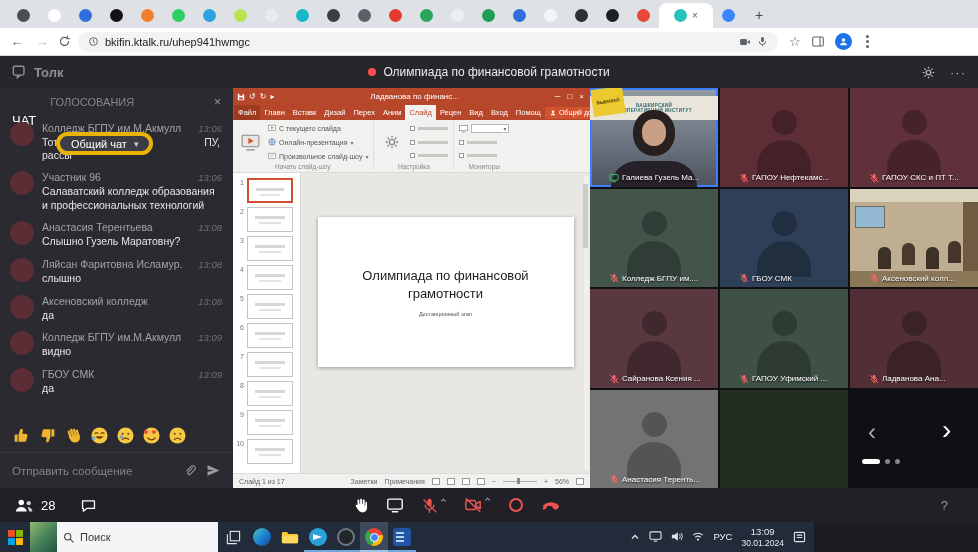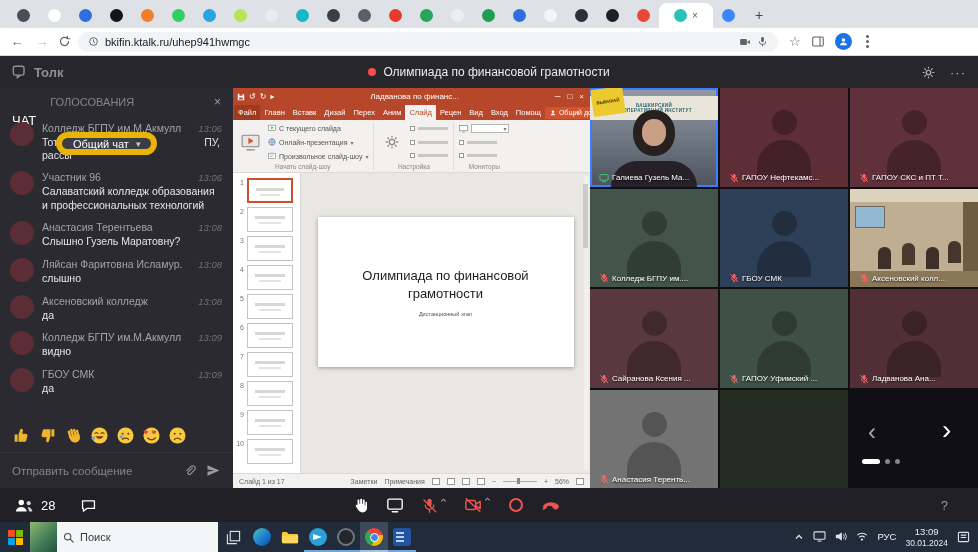--- a/index.html
+++ b/index.html
@@ -43,21 +43,21 @@
   .msg { display:flex; gap:8px; margin-bottom:9px; }
   .mavatar { width:24px; height:24px; border-radius:50%; background:#5b2d35; flex:0 0 auto; }
   .m-body { width:180px; }
   .m-head { display:flex; justify-content:space-between; align-items:baseline; }
   .m-author { color:#a2a3aa; font-size:10.5px; white-space:nowrap; overflow:hidden; max-width:140px; }
   .m-time { color:#707077; font-size:9.5px;font-style:italic; }
   .m-text { color:#e4e4e8; font-size:10.5px; line-height:1.3; margin-top:2px; }
   .m1 { position:relative; height:26px; }
   .m1 .fr { position:absolute; right:2px; top:0; }
   .m1 .l2 { position:absolute; left:0; top:13px; }
-  .channel-pill { position:absolute; left:56px; top:16px; height:23px; border-radius:12px; background:#3c3c44; border:6px solid #eab308; display:flex; align-items:center; gap:7px; padding:0 11px; color:#fff; font-size:11px; z-index:3; }
+  .channel-pill { position:absolute; left:56px; top:16px; height:23px; border-radius:12px; background:#3c3c44; border:4px solid #eab308; display:flex; align-items:center; gap:7px; padding:0 11px; color:#fff; font-size:11px; z-index:3; }
   .pill-chev { font-size:9px; color:#c9c9cf; }
   .reactions { height:34px; flex:0 0 auto; display:flex; align-items:center; gap:7px; padding:0 12px; }
   .reactions svg { display:block; }
   .chat-inputrow { height:36px; flex:0 0 auto; border-top:1px solid #35353c; display:flex; align-items:center; gap:9px; padding:0 12px; }
   .chat-input { flex:1; background:transparent; border:none; outline:none; color:#e4e4e8; font-size:11.5px; font-family:"Liberation Sans",sans-serif; }
   .chat-input::placeholder { color:#84848c; }
   
   .ppt { position:absolute; left:233px; top:88px; width:357px; height:400px; display:flex; flex-direction:column; background:#f3f1ef; }
   .ppt-title { height:17px; background:#b7472a; display:flex; align-items:center; color:#fff; font-size:8px; padding:0 4px; gap:4px; }
   .qat { display:flex; align-items:center; gap:4px; color:#fff; font-size:8px; }
@@ -99,21 +99,21 @@
   .viewbox { width:8px; height:7px; border:1px solid #9a9894; background:#fff; }
   .zoomtrack { width:34px; height:1px; background:#b1afac; position:relative; }
   .zoomthumb { position:absolute; left:14px; top:-2.5px; width:3px; height:6px; background:#8a8886; }
   .spacer { flex:1; }
   
   .grid { position:absolute; left:590px; top:88px; width:388px; height:400px; display:grid; grid-template-columns:repeat(3,1fr); grid-template-rows:repeat(4,1fr); gap:2px; background:#101014; }
   .tile { position:relative; overflow:hidden; background:#333; }
   .tile.activebrd { box-shadow:inset 0 0 0 2px #3d7dff; z-index:2; }
   .sil::before { content:""; position:absolute; left:50%; top:22px; width:25px; height:25px; margin-left:-12.5px; border-radius:50%; background:rgba(0,0,0,.27); }
   .sil::after { content:""; position:absolute; left:50%; top:52px; width:54px; height:36px; margin-left:-27px; border-radius:27px 27px 0 0; background:rgba(0,0,0,.27); }
-  .tlabel { position:absolute; left:9px; bottom:4px; display:flex; align-items:center; gap:3px; max-width:120px; z-index:3; }
+  .tlabel { position:absolute; left:19px; bottom:4px; display:flex; align-items:center; gap:3px; max-width:120px; z-index:3; }
   .tname { color:#fff; font-size:8px; white-space:nowrap; overflow:hidden; text-overflow:ellipsis; text-shadow:0 1px 2px rgba(0,0,0,.9); }
   
   .v1 { background:linear-gradient(180deg,#939ca4 0%,#6b7480 55%,#4d535d 100%); }
   .v1-banner { position:absolute; left:0; right:0; top:8px; height:24px; background:#e9e5da; display:flex; flex-direction:column; align-items:center; justify-content:center; line-height:1.2; }
   .v1-banner span { font-size:4.5px; color:#27646f; font-weight:bold; letter-spacing:.4px; }
   .v1-sign { position:absolute; left:2px; top:0px; width:32px; height:27px; background:#ecc92f; transform:rotate(-8deg); display:flex; align-items:center; justify-content:center; font-size:4.5px; font-weight:bold; color:#4d3f00; }
   .v1-hair { position:absolute; left:50%; top:22px; width:42px; height:46px; margin-left:-21px; border-radius:48%; background:#27201e; }
   .v1-face { position:absolute; left:50%; top:31px; width:24px; height:27px; margin-left:-12px; border-radius:46%; background:#c99f86; }
   .v1-body { position:absolute; left:50%; bottom:0; width:86px; height:26px; margin-left:-43px; border-radius:40px 40px 0 0; background:#262028; }
   
@@ -134,21 +134,21 @@
   .pagedot { width:5px; height:5px; border-radius:50%; background:#84878d; }
   
   .ctrl { position:absolute; left:0; top:488px; width:978px; height:34px; background:#202026; }
   .ctrl-left { position:absolute; left:14px; top:0; height:34px; display:flex; align-items:center; gap:7px; }
   .pcount { color:#fff; font-size:13px;text-align:center; }
   .ctrl-chat { position:absolute; left:80px; top:0; height:34px; display:flex; align-items:center; }
   .ctrl-center { position:absolute; left:352px; top:0; height:34px; display:flex; align-items:center; gap:17px; }
   .cgroup { display:flex; align-items:flex-start; gap:2px; }
   .ctrl-help { position:absolute; right:30px; top:0; height:34px; display:flex; align-items:center; color:#9a9aa2; font-size:13px; }
   
-  .taskbar { position:absolute; left:0; top:522px; width:978px; height:30px; background:#222b3a; display:flex; align-items:center; color:#e8ebf2; }
+  .taskbar { position:absolute; left:0; top:522px; width:814px; height:30px; background:#222b3a; display:flex; align-items:center; color:#e8ebf2; }
   .tb-start { width:30px; height:30px; display:flex; align-items:center; justify-content:center; }
   .tb-search { width:188px; height:30px; background:#f4f5f7; display:flex; align-items:center; gap:6px; color:#3a3a3a; font-size:11px; overflow:hidden; }
   .tb-search-img { width:27px; height:30px; background:linear-gradient(135deg,#8fb873 0%,#3f7a56 60%,#27513d 100%); flex:0 0 auto; }
   .tb-taskview { width:30px; height:30px; display:flex; align-items:center; justify-content:center; }
   .tb-apps { display:flex; align-items:center; gap:0; }
   .tb-app { width:28px; height:30px; display:flex; align-items:center; justify-content:center; }
   .tb-app.running { box-shadow:inset 0 -2px 0 #6fa8dc; }
   .tb-app.activeapp { background:#3d4a5c; box-shadow:inset 0 -2px 0 #9fc4e8; }
   .ic-edge { width:18px; height:18px; border-radius:50%; background:linear-gradient(135deg,#49c3b1 0%,#1b7fd4 55%,#15478f 100%); }
   .ic-telegram { width:18px; height:18px; border-radius:50%; background:#2ba0d8; position:relative; }

